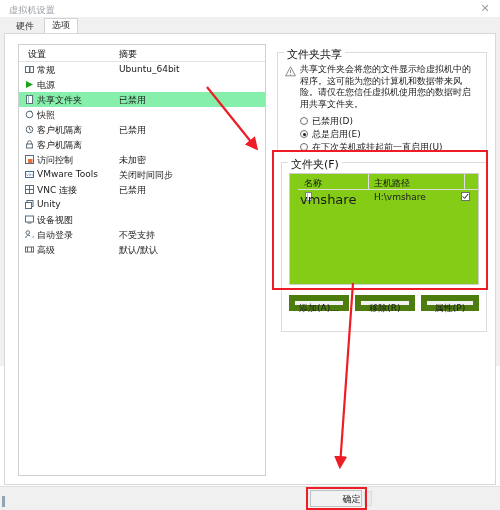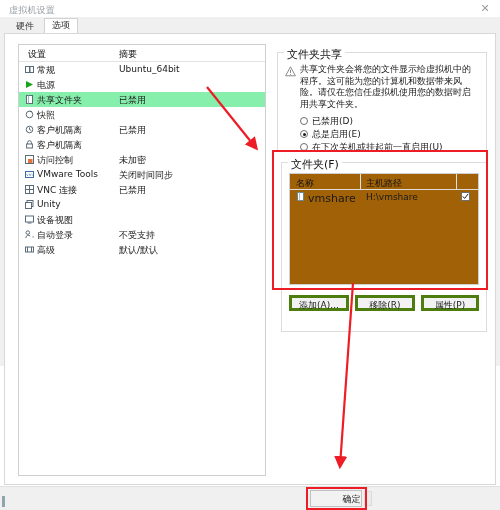--- a/index.html
+++ b/index.html
@@ -232,22 +232,23 @@
   #grp-folders {
     left: 6px; top: 118px;
     width: 206px; height: 170px;
   }
   .table {
     position: absolute;
     left: 7px; top: 10px;
     width: 190px;
     height: 112px;
     border: 1px solid #cfcfcf;
-    background: #a16207;
-    box-sizing: border-box;
+    background: #84cc16;
+    box-sizing: border-box;
+    padding-left: 8px;
   }
   .table-head {
     position: relative;
     height: 15px;
     border-bottom: 1px solid #dddddd;
   }
   .table-head .th1 {
     position: absolute; left: 6px; top: 3px;
     font-size: 9px; color: #111;
   }
@@ -267,22 +268,22 @@
   }
   .table-row {
     position: relative;
     height: 14px;
   }
   .table-row .ficon {
     position: absolute; left: 6px; top: 2px;
     width: 9px; height: 9px;
   }
   .table-row .c1 {
-    position: absolute; left: 18px; top: 2px;
-    font-size: 11px; color: #1a1a1a;
+    position: absolute; left: 2px; top: 2px;
+    font-size: 13px; color: #1a1a1a;
   }
   .table-row .c2 {
     position: absolute; left: 76px; top: 2px;
     font-size: 9px; color: #1a1a1a;
   }
   .table-row .chk {
     position: absolute; right: 8px; top: 2px;
     width: 9px; height: 9px;
     border: 1px solid #6f6f6f;
     background: #fff;
@@ -297,21 +298,21 @@
   }
   .btn {
     position: absolute;
     top: 0;
     height: 16px;
     line-height: 15px;
     text-align: center;
     font-size: 9px;
     color: #1a1a1a;
     background: #f2f2f2;
-    border: 3px solid #4d7c0f;
+    border: 6px solid #4d7c0f;
     box-sizing: border-box;
     cursor: pointer;
   }
   #btn-add    { left: 0px;   width: 60px; }
   #btn-remove { left: 66px;  width: 60px; }
   #btn-props  { left: 132px; width: 58px; }
 
   
   .footer {
     position: absolute;

